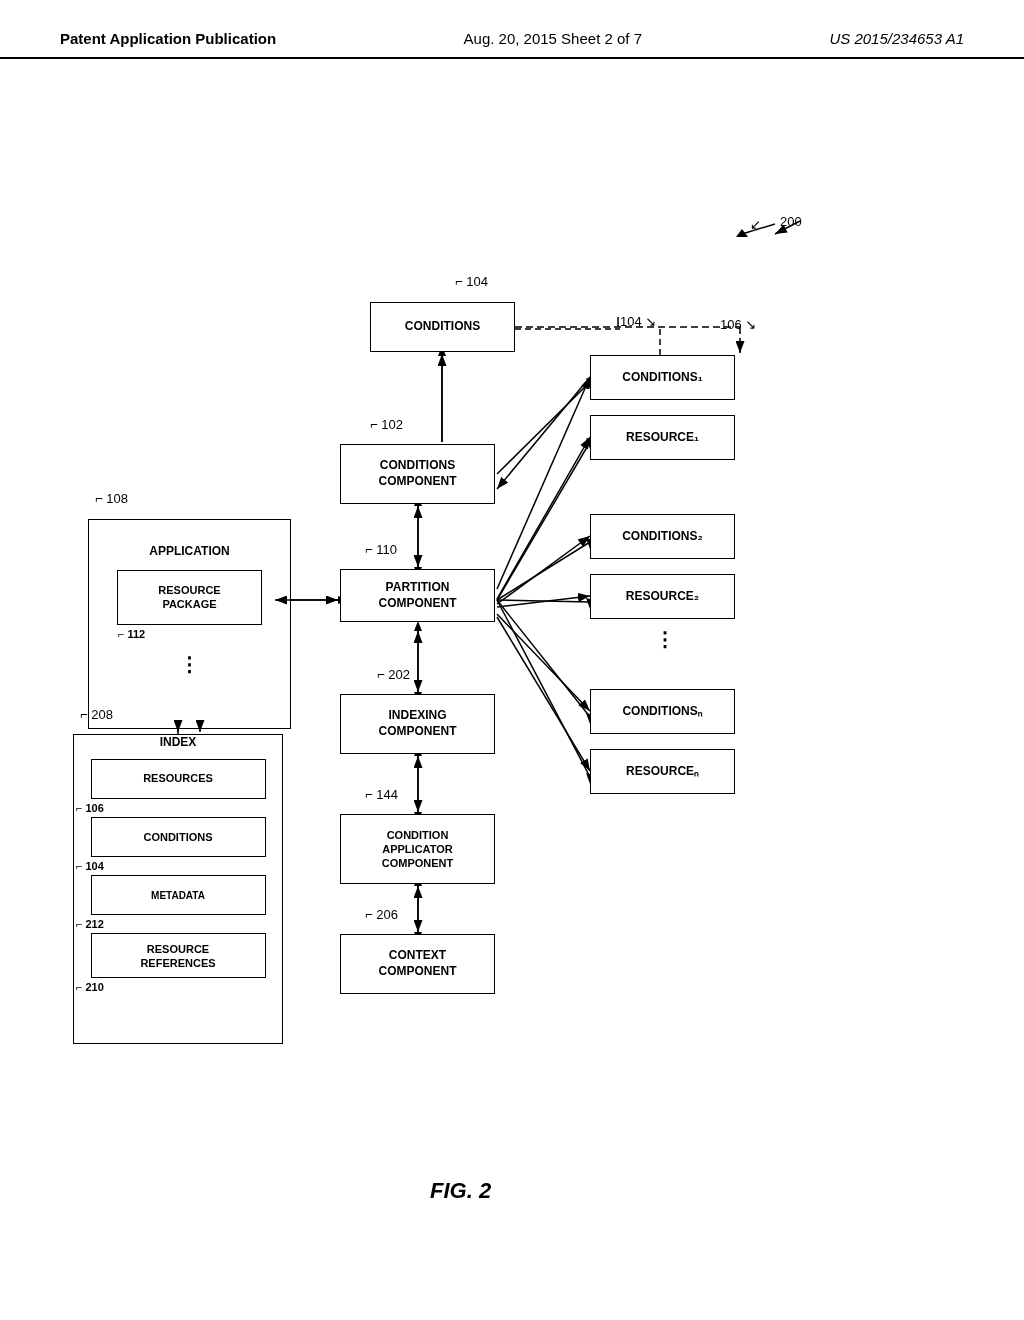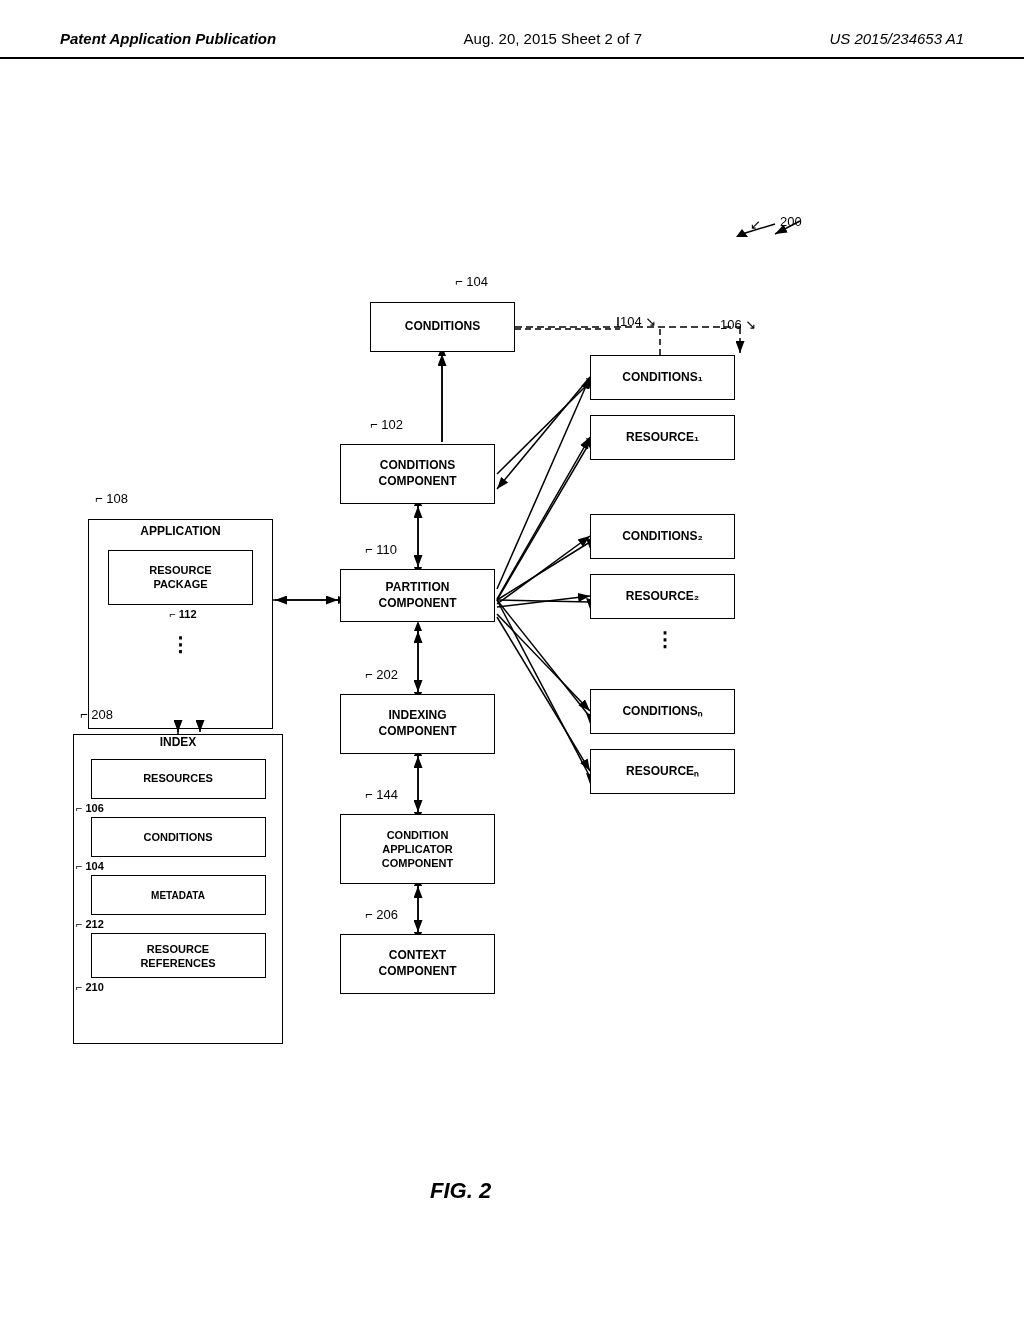--- a/index.html
+++ b/index.html
@@ -23,21 +23,20 @@
     .header {
       display: flex;
       justify-content: space-between;
       align-items: baseline;
       padding: 30px 60px 10px 60px;
       border-bottom: 2px solid #000;
     }
     .header-left {
       font-size: 15px;
       font-weight: bold;
-      font-style: italic;
     }
     .header-center {
       font-size: 15px;
     }
     .header-right {
       font-size: 15px;
       font-style: italic;
     }
 
     
@@ -179,36 +178,36 @@
     <div class="box" style="left:340px; top:510px; width:155px; height:53px;">
       <span style="white-space:pre-line;">PARTITION
 COMPONENT</span>
     </div>
     <div class="ref-label" style="top:483px; left:365px;">⌐ 110</div>
 
     <div class="box" style="left:340px; top:635px; width:155px; height:60px;">
       <span style="white-space:pre-line;">INDEXING
 COMPONENT</span>
     </div>
-    <div class="ref-label" style="top:608px; left:365px;">⌐ 202</div>
+    <div class="ref-label" style="top:608px; left:377px;">⌐ 202</div>
 
     <div class="box" style="left:340px; top:755px; width:155px; height:70px;">
       <span style="white-space:pre-line; font-size:11px;">CONDITION
 APPLICATOR
 COMPONENT</span>
     </div>
     <div class="ref-label" style="top:728px; left:365px;">⌐ 144</div>
 
     <div class="box" style="left:340px; top:875px; width:155px; height:60px;">
       <span style="white-space:pre-line;">CONTEXT
 COMPONENT</span>
     </div>
     <div class="ref-label" style="top:848px; left:365px;">⌐ 206</div>
 
-    <div class="box" style="left:88px; top:460px; width:185px; height:210px; justify-content: flex-start; align-items: center; padding:4px;">
+    <div class="box" style="left:88px; top:460px; width:203px; height:210px; justify-content: flex-start; align-items: flex-start; padding:24px;">
       <span style="font-size:12px; font-weight:bold; align-self:center; margin-bottom:8px;">APPLICATION</span>
 
       <div class="box" style="position:relative; width:145px; height:55px; margin: 2px auto;">
         <span style="white-space:pre-line; font-size:11px;">RESOURCE
 PACKAGE</span>
       </div>
       <div class="ref-label" style="position:relative; font-size:11px; margin-left:5px;">⌐ 112</div>
 
       <div style="align-self:center; font-size:20px; margin-top:10px;">⋮</div>
     </div>

